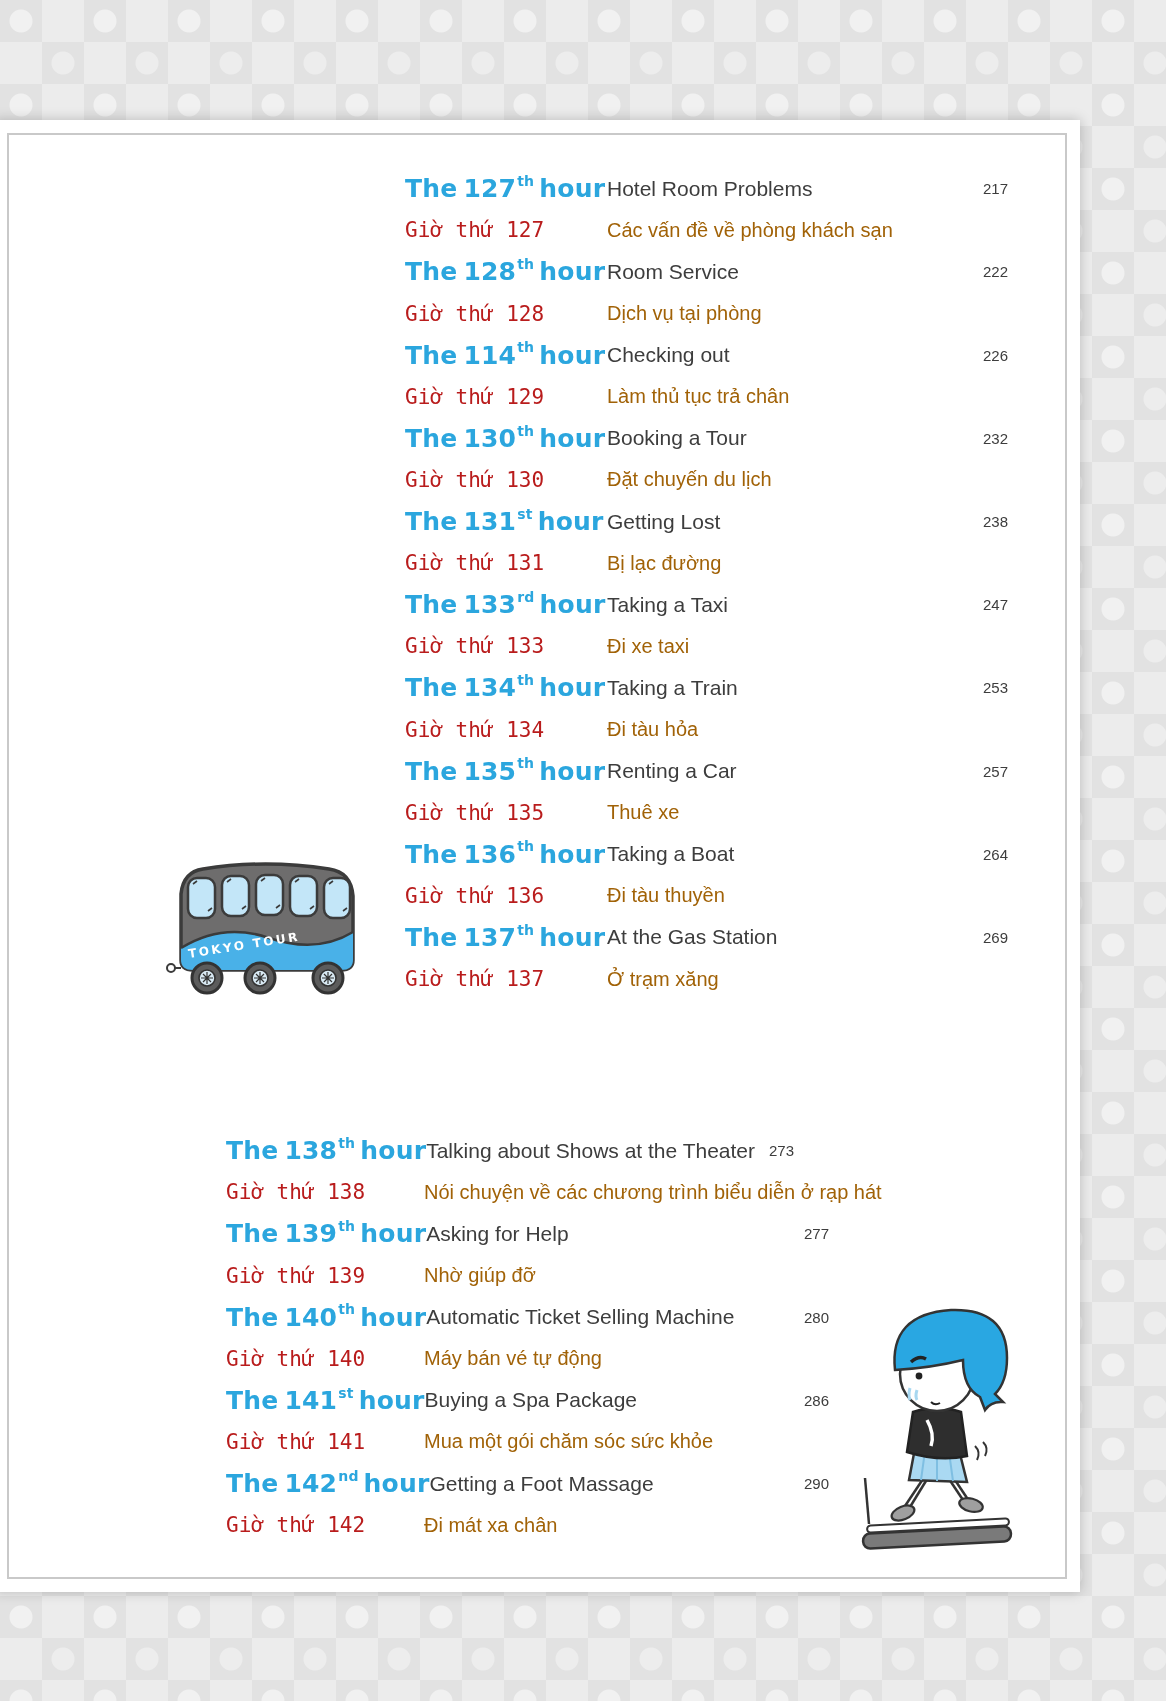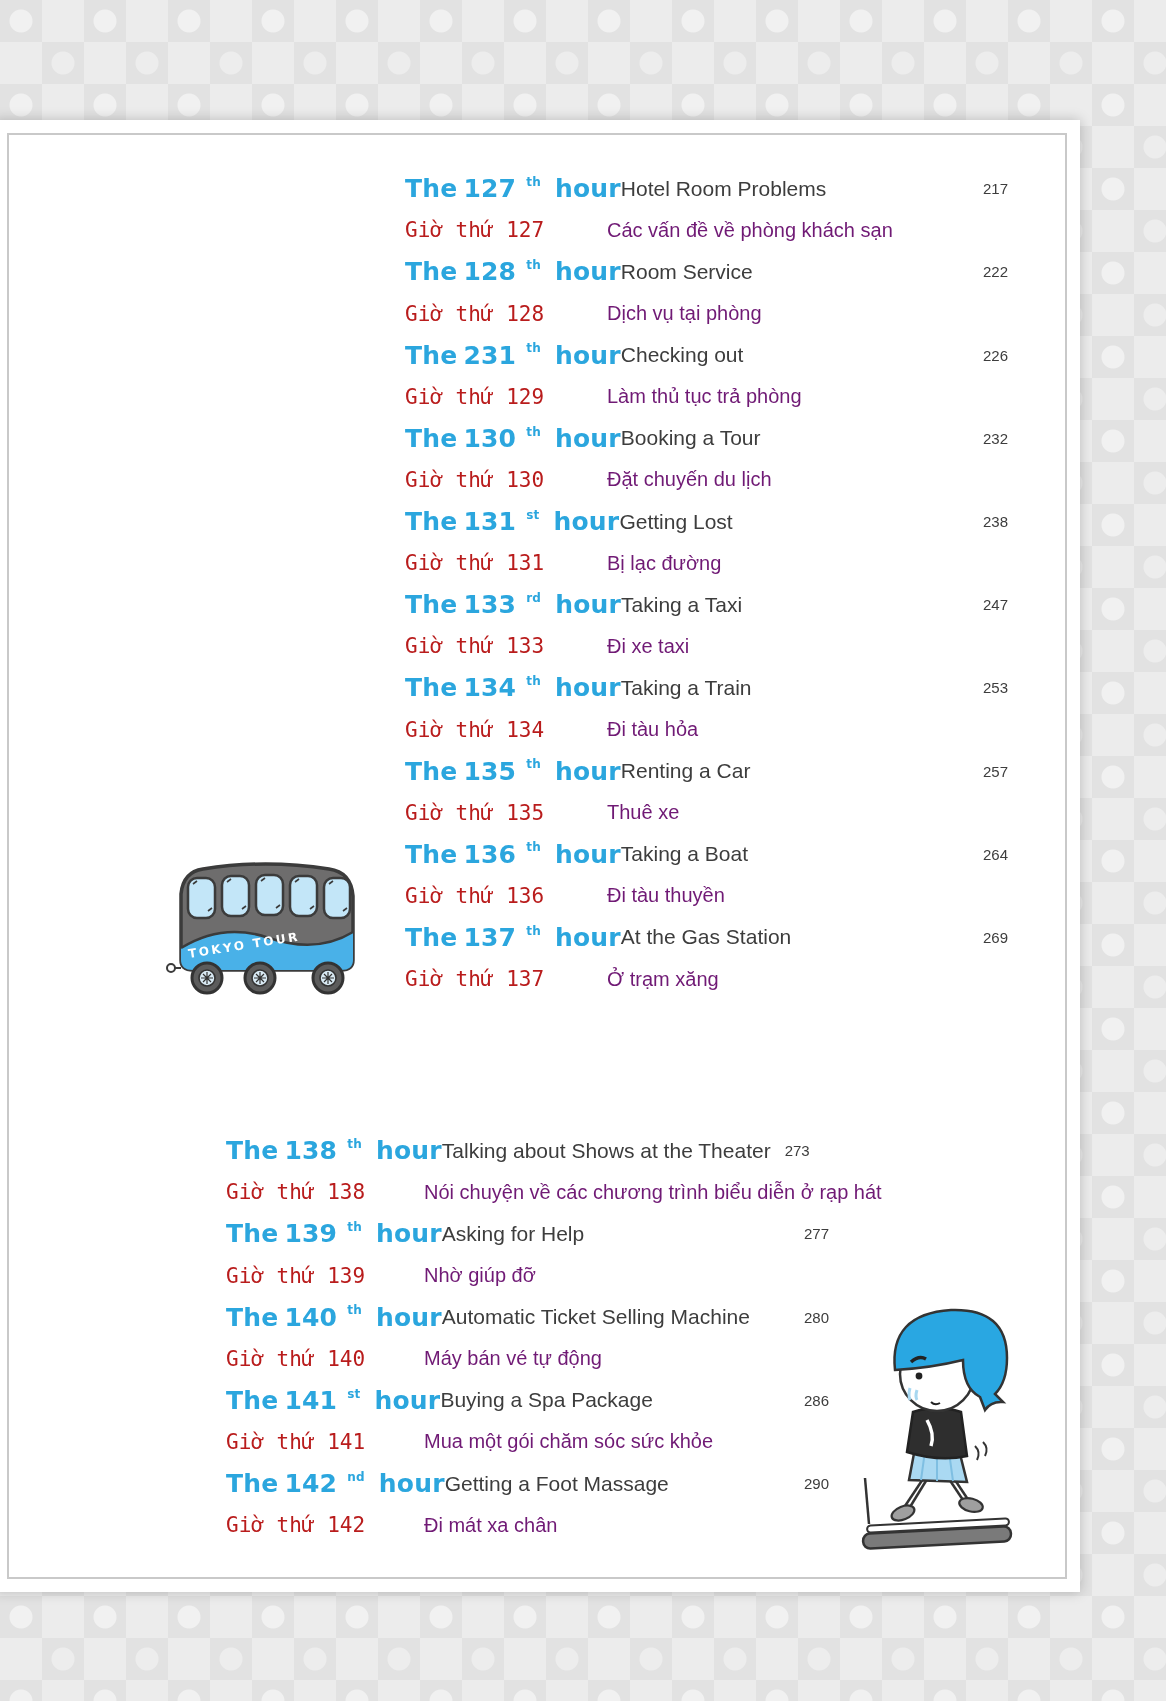--- a/index.html
+++ b/index.html
@@ -25,35 +25,35 @@
   .block1{left:411px;top:48px;width:603px;}
   .block2{left:232px;top:1010px;width:603px;}
   .row{display:flex;align-items:center;height:41.6px;white-space:nowrap;}
   .hour{
     flex:0 0 202px;
     font-family:"DejaVu Sans",sans-serif;font-weight:700;font-size:25px;
     color:#2ba6de;letter-spacing:0.2px;
   }
   .block2 .hour{flex:0 0 198px;}
   .hour .num{margin-left:6px;}
-  .hour sup{font-size:12px;position:relative;top:-2px;margin:0 10px;text-align:right;}
+  .hour sup{font-size:14px;position:relative;top:-2px;margin:0 1px;text-align:right;}
   .hour .word{margin-left:4px;}
   .title{
     font-size:21px;color:#3d3d3d;
   }
   .page{
     margin-left:auto;font-size:15px;color:#3d3d3d;
   }
   .page-inline .page{margin-left:14px;}
   .hour-vi{
     flex:0 0 202px;
     font-family:"DejaVu Sans Mono",monospace;font-size:21px;color:#b91c1c;
   }
   .block2 .hour-vi{flex:0 0 198px;}
-  .trans{font-size:20px;color:#701a75;}
+  .trans{font-size:20px;color:#a16207;}
   .illu{position:absolute;}
 </style>
 </head>
 <body>
 
 <div class="card">
   <div class="inner-border"></div>
 
   <section class="toc-block block1">
   <div class="entry">
@@ -75,27 +75,27 @@
       <span class="page">222</span>
     </div>
     <div class="row vi">
       <span class="hour-vi">Giờ thứ 128</span>
       <span class="trans">Dịch vụ tại phòng</span>
     </div>
   </div>
 
   <div class="entry">
     <div class="row en">
-      <span class="hour"><span>The</span><span class="num">231</span><sup>th</sup><span class="word">hour</span></span>
+      <span class="hour"><span>The</span><span class="num">114</span><sup>th</sup><span class="word">hour</span></span>
       <span class="title">Checking out</span>
       <span class="page">226</span>
     </div>
     <div class="row vi">
       <span class="hour-vi">Giờ thứ 129</span>
-      <span class="trans">Làm thủ tục trả phòng</span>
+      <span class="trans">Làm thủ tục trả chân</span>
     </div>
   </div>
 
   <div class="entry">
     <div class="row en">
       <span class="hour"><span>The</span><span class="num">130</span><sup>th</sup><span class="word">hour</span></span>
       <span class="title">Booking a Tour</span>
       <span class="page">232</span>
     </div>
     <div class="row vi">

